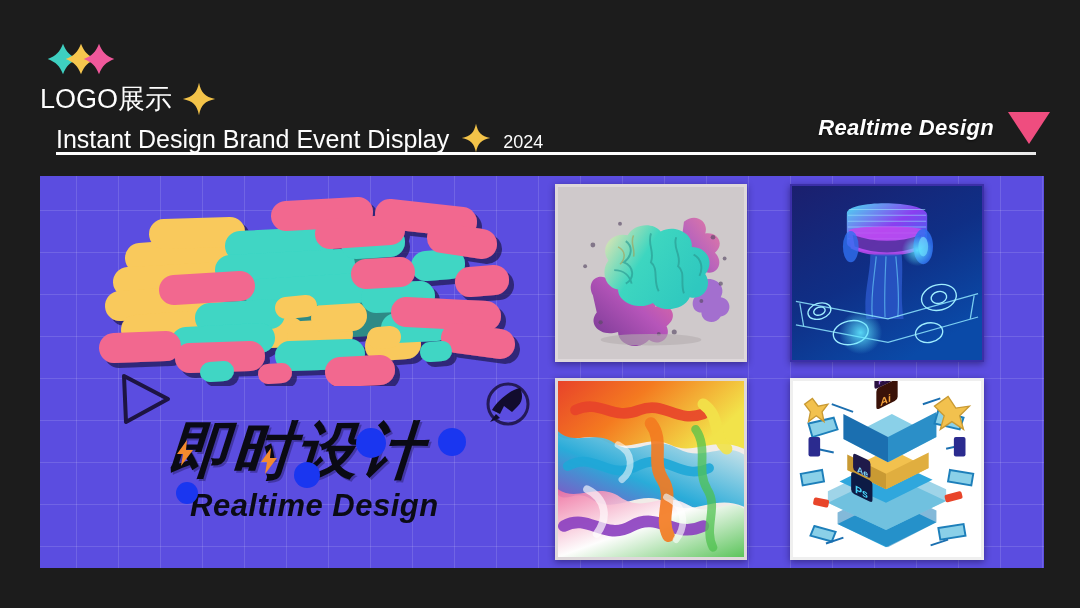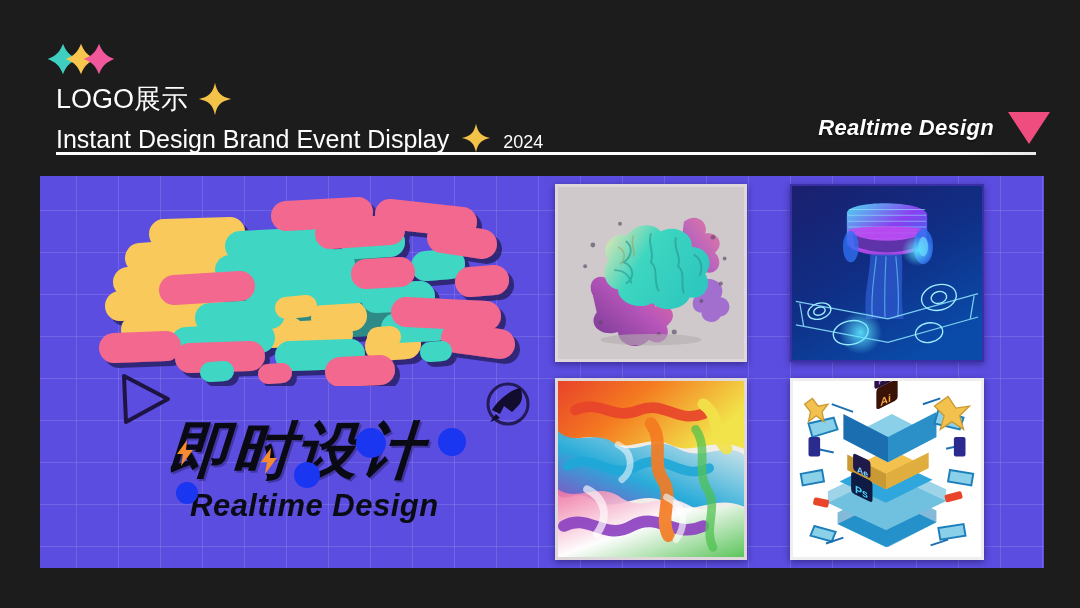--- a/index.html
+++ b/index.html
@@ -19,21 +19,21 @@
   }
   #logo-mark .dia {
     position:absolute; top:0; width:34px; height:34px;
     filter:blur(0.3px);
   }
   .dia-shape {
     width:100%; height:100%;
   }
 
   #brand-line-1 {
-    position:absolute; left:56px; top:82px;
+    position:absolute; left:40px; top:82px;
     display:flex; align-items:center; gap:10px;
   }
   #brand-cn {
     color:#fdfdfd; font-size:27px; font-weight:400; letter-spacing:0px;
     line-height:1; white-space:nowrap;
   }
   #brand-line-2 {
     position:absolute; left:56px; top:118px;
     display:flex; align-items:baseline; gap:12px;
   }

